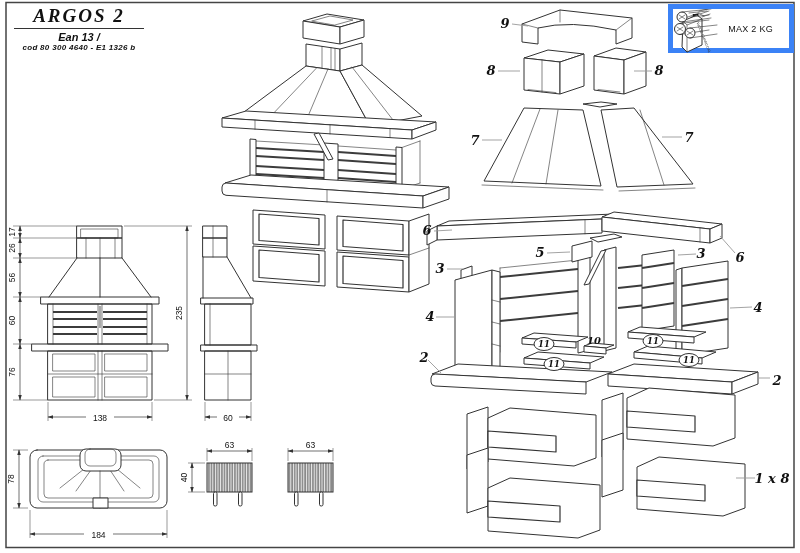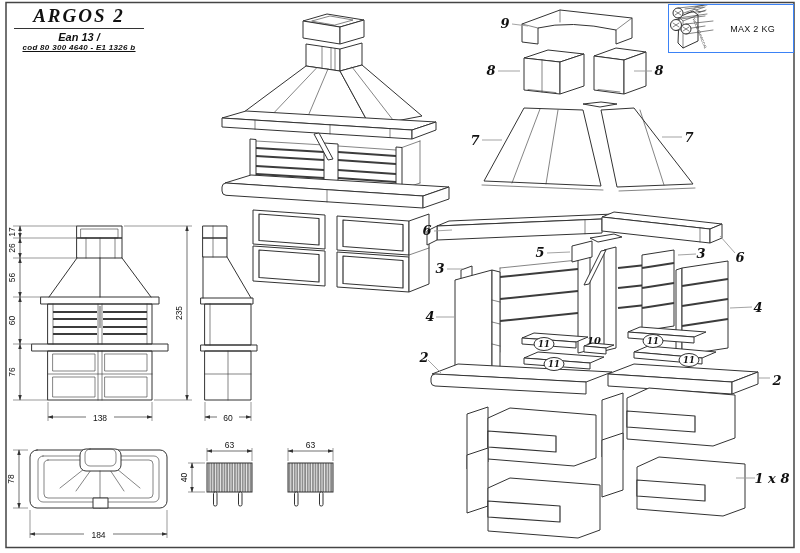--- a/index.html
+++ b/index.html
@@ -19,24 +19,24 @@
   .dim{font:8.5px "Liberation Sans",sans-serif;fill:#111;}
   .plab{font:italic bold 13px "DejaVu Serif",serif;fill:#111;}
   .plabs{font:italic bold 10px "DejaVu Serif",serif;fill:#111;}
   .p11s{font:italic bold 8.5px "DejaVu Serif",serif;fill:#111;}
   
   .title-block{position:absolute;left:10px;top:5px;width:138px;text-align:center;color:#111;}
   .tb-title{font-family:Liberation Serif, serif;font-style:italic;font-weight:bold;
             font-size:19px;letter-spacing:2px;}
   .tb-rule{border-top:1.5px solid #333;margin:1px 4px 2px 4px;}
   .tb-ean{font-style:italic;font-weight:bold;font-size:11px;text-align:center;}
-  .tb-code{font-style:italic;font-weight:bold;font-size:8px;letter-spacing:0.3px;text-decoration:underline;}
+  .tb-code{font-style:italic;font-weight:bold;font-size:8px;letter-spacing:0.3px;}
   
   .warning-box{position:absolute;left:668px;top:4px;width:126px;height:49px;
-               border:1px solid #3b82f6;display:flex;align-items:center;justify-content:space-around;
+               border:5px solid #3b82f6;display:flex;align-items:center;justify-content:space-around;
                padding:1px 3px;box-sizing:border-box;background:#fff;}
   .wb-excl{font-size:40px;font-weight:900;line-height:44px;color:#111;
            font-family:"Liberation Sans",sans-serif;transform:translateY(-1px);}
   .wb-logs{display:flex;flex-direction:column;align-items:center;}
   .wb-max{font-size:9px;color:#111;letter-spacing:0.3px;}
 </style>
 </head>
 <body>
 
 <div class="sheet">

